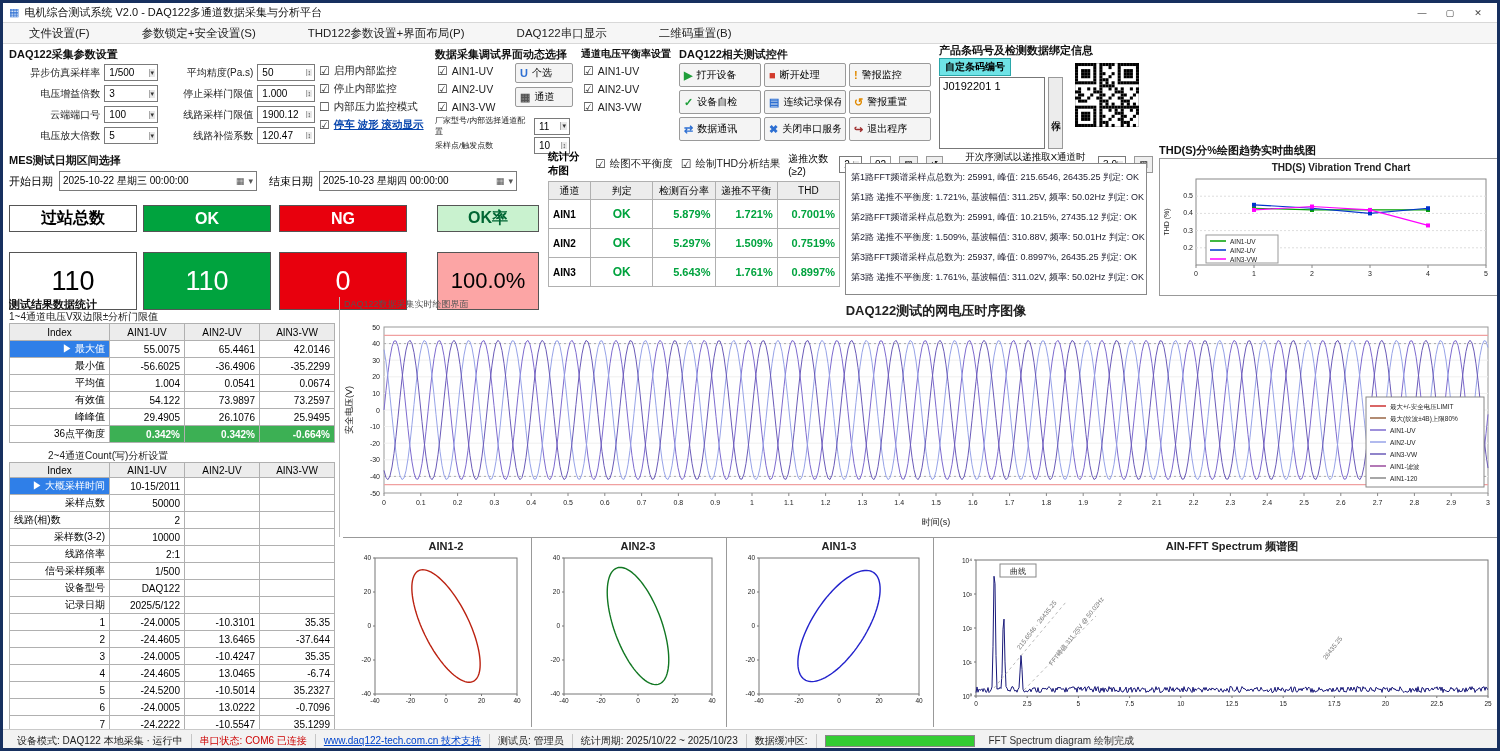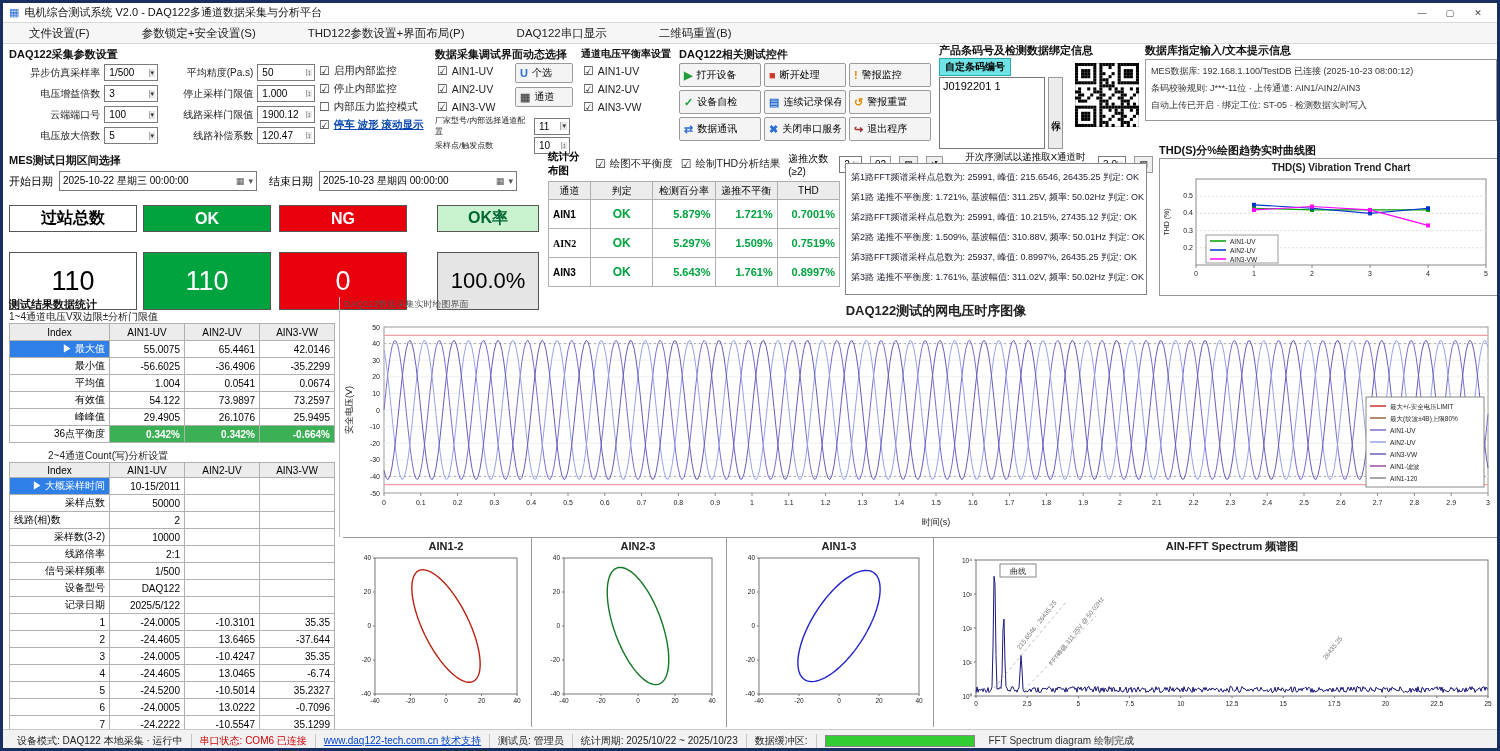--- a/index.html
+++ b/index.html
@@ -435,28 +435,20 @@
         <rect x="57.9047619047619" y="51.80952380952381" width="3.0476190476190474" height="3.0476190476190474" fill="#000"></rect>
         <rect x="57.9047619047619" y="60.95238095238095" width="3.0476190476190474" height="3.0476190476190474" fill="#000"></rect>
         <rect x="60.95238095238095" y="24.38095238095238" width="3.0476190476190474" height="3.0476190476190474" fill="#000"></rect>
         <rect x="60.95238095238095" y="27.428571428571427" width="3.0476190476190474" height="3.0476190476190474" fill="#000"></rect>
         <rect x="60.95238095238095" y="42.666666666666664" width="3.0476190476190474" height="3.0476190476190474" fill="#000"></rect>
         <rect x="60.95238095238095" y="45.71428571428571" width="3.0476190476190474" height="3.0476190476190474" fill="#000"></rect>
         <rect x="60.95238095238095" y="48.76190476190476" width="3.0476190476190474" height="3.0476190476190474" fill="#000"></rect>
       </svg>
   </div>
 
-  <div class="abs" style="left:1142px;top:40px;width:352px;height:100px;">
-    <div class="ptitle">数据库指定输入/文本提示信息</div>
-    <div id="db-lines" class="abs" style="left:0;top:16px;width:352px;height:62px;border:1px solid #999;background:#fff;padding:3px 5px;font-size:9px;color:#333;line-height:17px;">
-        <div>MES数据库: 192.168.1.100/TestDB 已连接 (2025-10-23 08:00:12)</div>
-        <div>条码校验规则: J***-11位 · 上传通道: AIN1/AIN2/AIN3</div>
-        <div>自动上传已开启 · 绑定工位: ST-05 · 检测数据实时写入</div>
-      </div>
-  </div>
 
   <div class="abs" style="left:1156px;top:140px;width:340px;height:154px;">
     <div class="ptitle">THD(S)分%绘图趋势实时曲线图</div>
     <svg id="thd-svg" class="abs chartbox" style="left:0;top:15px;" width="340" height="138">
         <text x="181" y="12" font-size="10" text-anchor="middle" fill="#222" font-weight="bold">THD(S) Vibration Trend Chart</text>
         <rect x="36" y="20" width="290" height="86" fill="#fff" stroke="#888"></rect>
         <line x1="36" y1="88.8" x2="326" y2="88.8" stroke="#ddd" stroke-width="1" stroke-dasharray="2,2"></line>
         <text x="33" y="90.8" font-size="7" text-anchor="end" fill="#222">0.2</text>
         <line x1="36" y1="71.6" x2="326" y2="71.6" stroke="#ddd" stroke-width="1" stroke-dasharray="2,2"></line>
         <text x="33" y="73.6" font-size="7" text-anchor="end" fill="#222">0.3</text>
@@ -528,21 +520,21 @@
     <div class="abs" style="left:134px;width:128px;">
       <div class="statbox-label" style="background:#00a33e;color:#fff;">OK</div>
       <div class="statbox-value" style="background:#00a33e;color:#fff;">110</div>
     </div>
     <div class="abs" style="left:270px;width:128px;">
       <div class="statbox-label" style="background:#e8000d;color:#fff;">NG</div>
       <div class="statbox-value" style="background:#e8000d;color:#fff;">0</div>
     </div>
     <div class="abs" style="left:428px;width:102px;">
       <div class="statbox-label" style="background:#c9f2cf;color:#063;">OK率</div>
-      <div class="statbox-value" style="background:#e5e5e5;color:#000;font-size:22px;">100.0%</div>
+      <div class="statbox-value" style="background:#fca5a5;color:#000;font-size:22px;">100.0%</div>
     </div>
   </div>
 
   <div class="abs" style="left:545px;top:148px;width:605px;height:26px;display:flex;align-items:center;gap:8px;">
     <span style="font-size:10.5px;font-weight:bold;">统计分布图</span>
     <span id="plot-checks" style="display:flex;gap:8px;">
         <div class="chk">
           <span class="box">☑</span>
           <span class="lbl">绘图不平衡度</span>
         </div>
@@ -582,21 +574,21 @@
           <tr>
             <td style="height:29px;font-weight:bold;">AIN1</td>
             <td style="color:#00a33e;font-weight:bold;text-align:center;font-size:12px;">OK</td>
             <td class="num" style="color:#00a33e;font-weight:bold;font-size:11px;">5.879%</td>
             <td class="num" style="color:#00a33e;font-weight:bold;font-size:11px;">1.721%</td>
             <td class="num" style="color:#00a33e;font-weight:bold;font-size:11px;">0.7001%</td>
           </tr>
         </tbody>
         <tbody>
           <tr>
-            <td style="height:29px;font-weight:bold;font-family:Liberation Serif, serif;">AIN2</td>
+            <td style="height:29px;font-weight:bold;">AIN2</td>
             <td style="color:#00a33e;font-weight:bold;text-align:center;font-size:12px;">OK</td>
             <td class="num" style="color:#00a33e;font-weight:bold;font-size:11px;">5.297%</td>
             <td class="num" style="color:#00a33e;font-weight:bold;font-size:11px;">1.509%</td>
             <td class="num" style="color:#00a33e;font-weight:bold;font-size:11px;">0.7519%</td>
           </tr>
         </tbody>
         <tbody>
           <tr>
             <td style="height:29px;font-weight:bold;">AIN3</td>
             <td style="color:#00a33e;font-weight:bold;text-align:center;font-size:12px;">OK</td>

